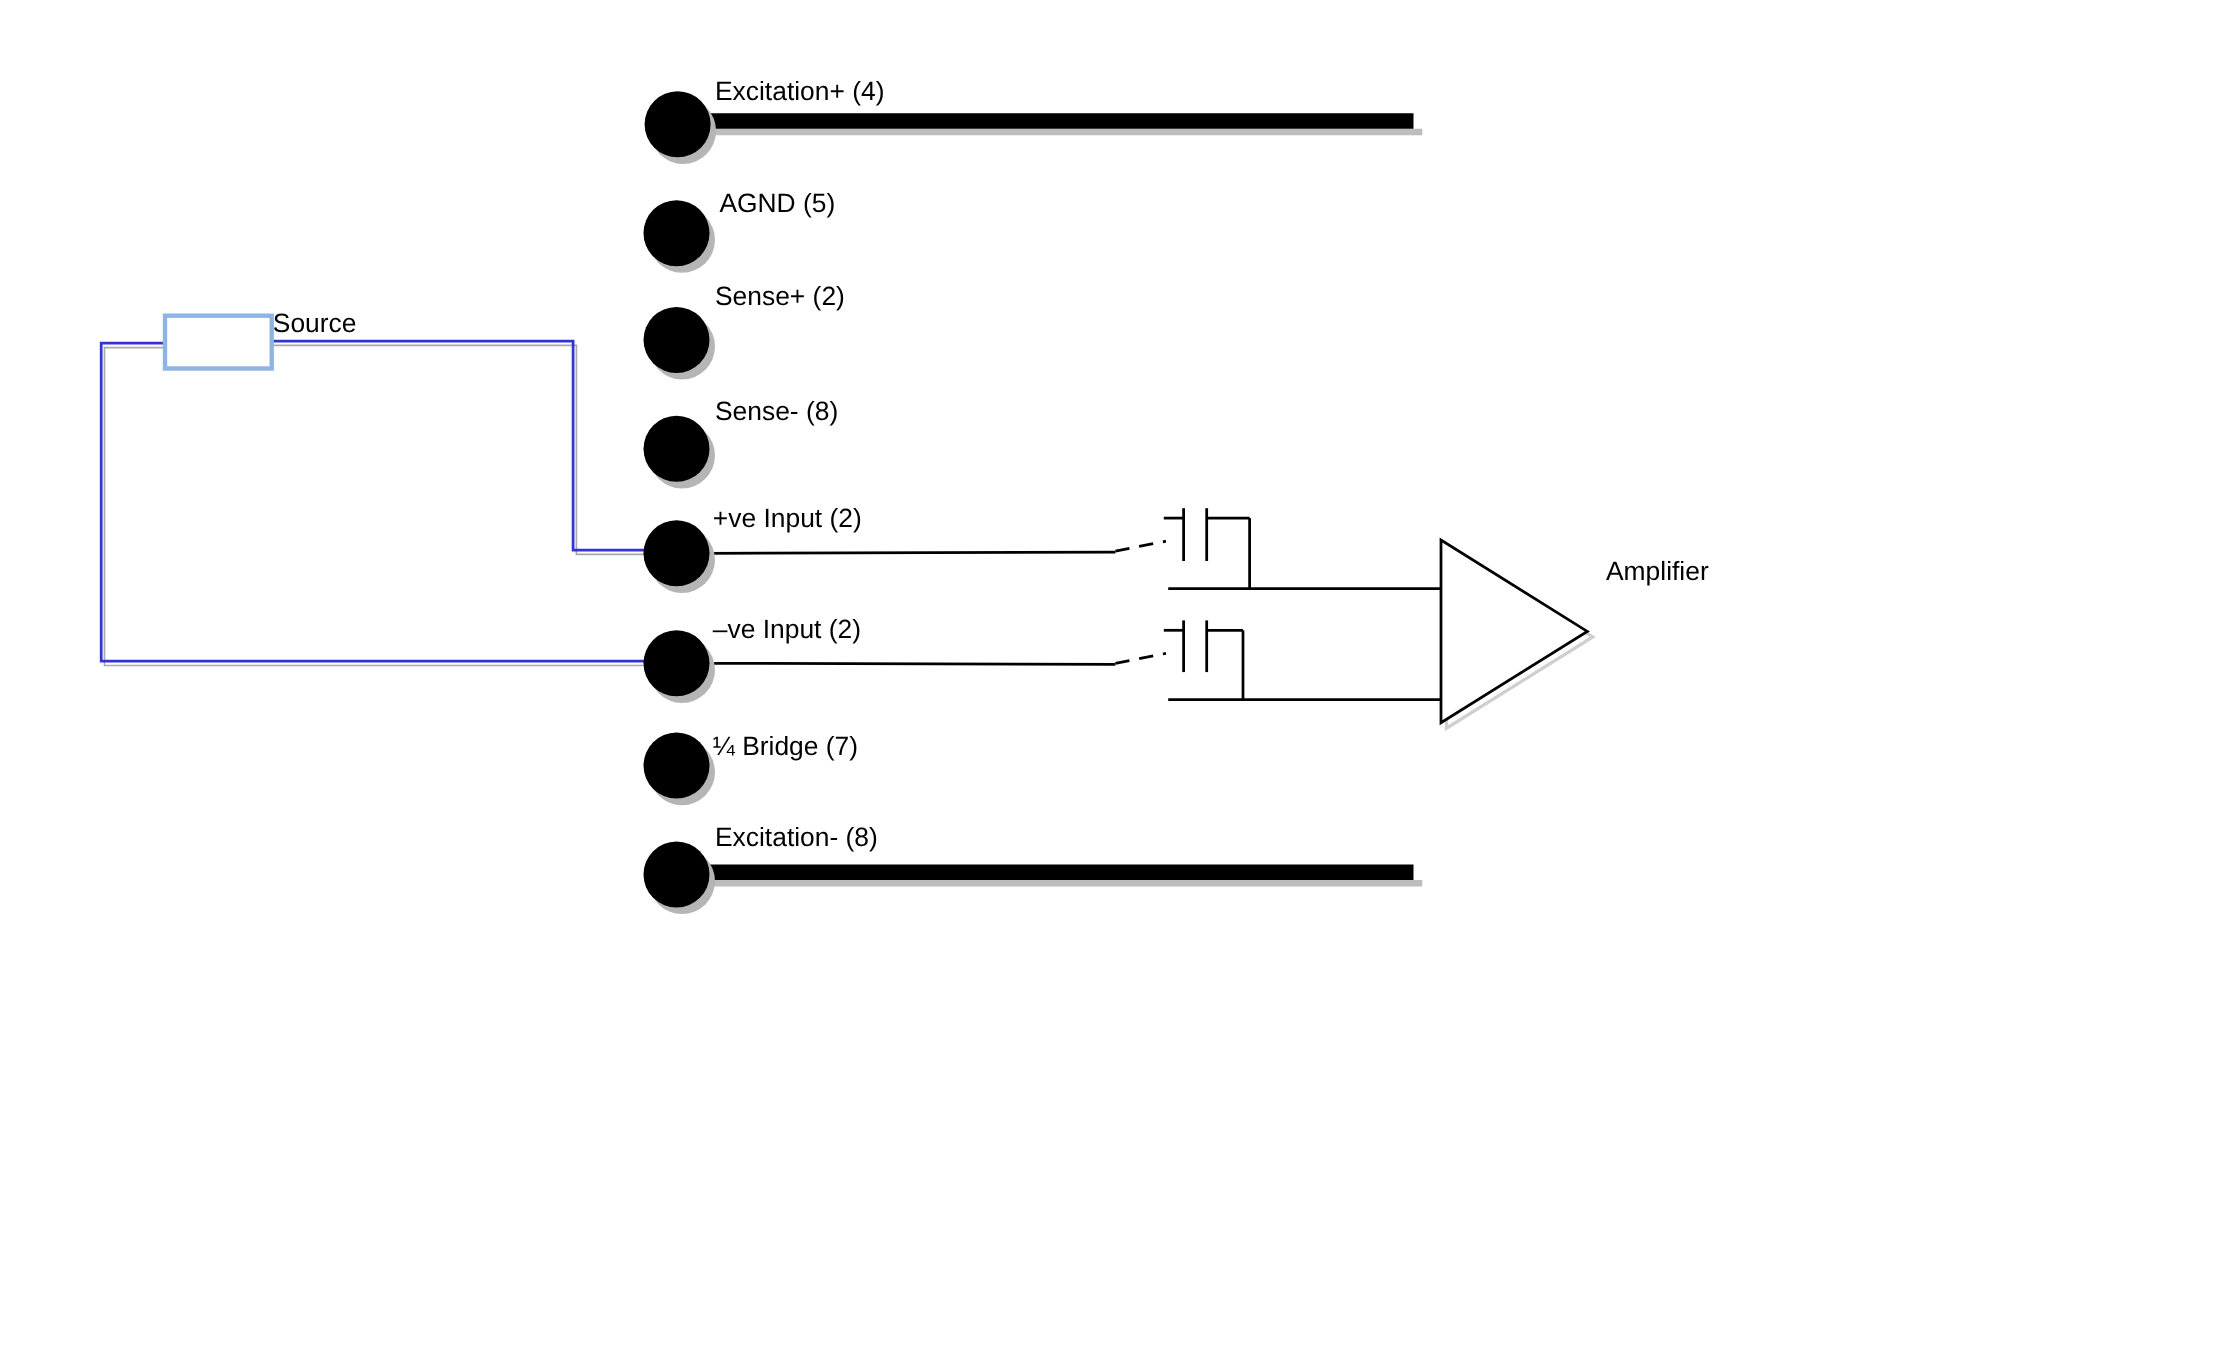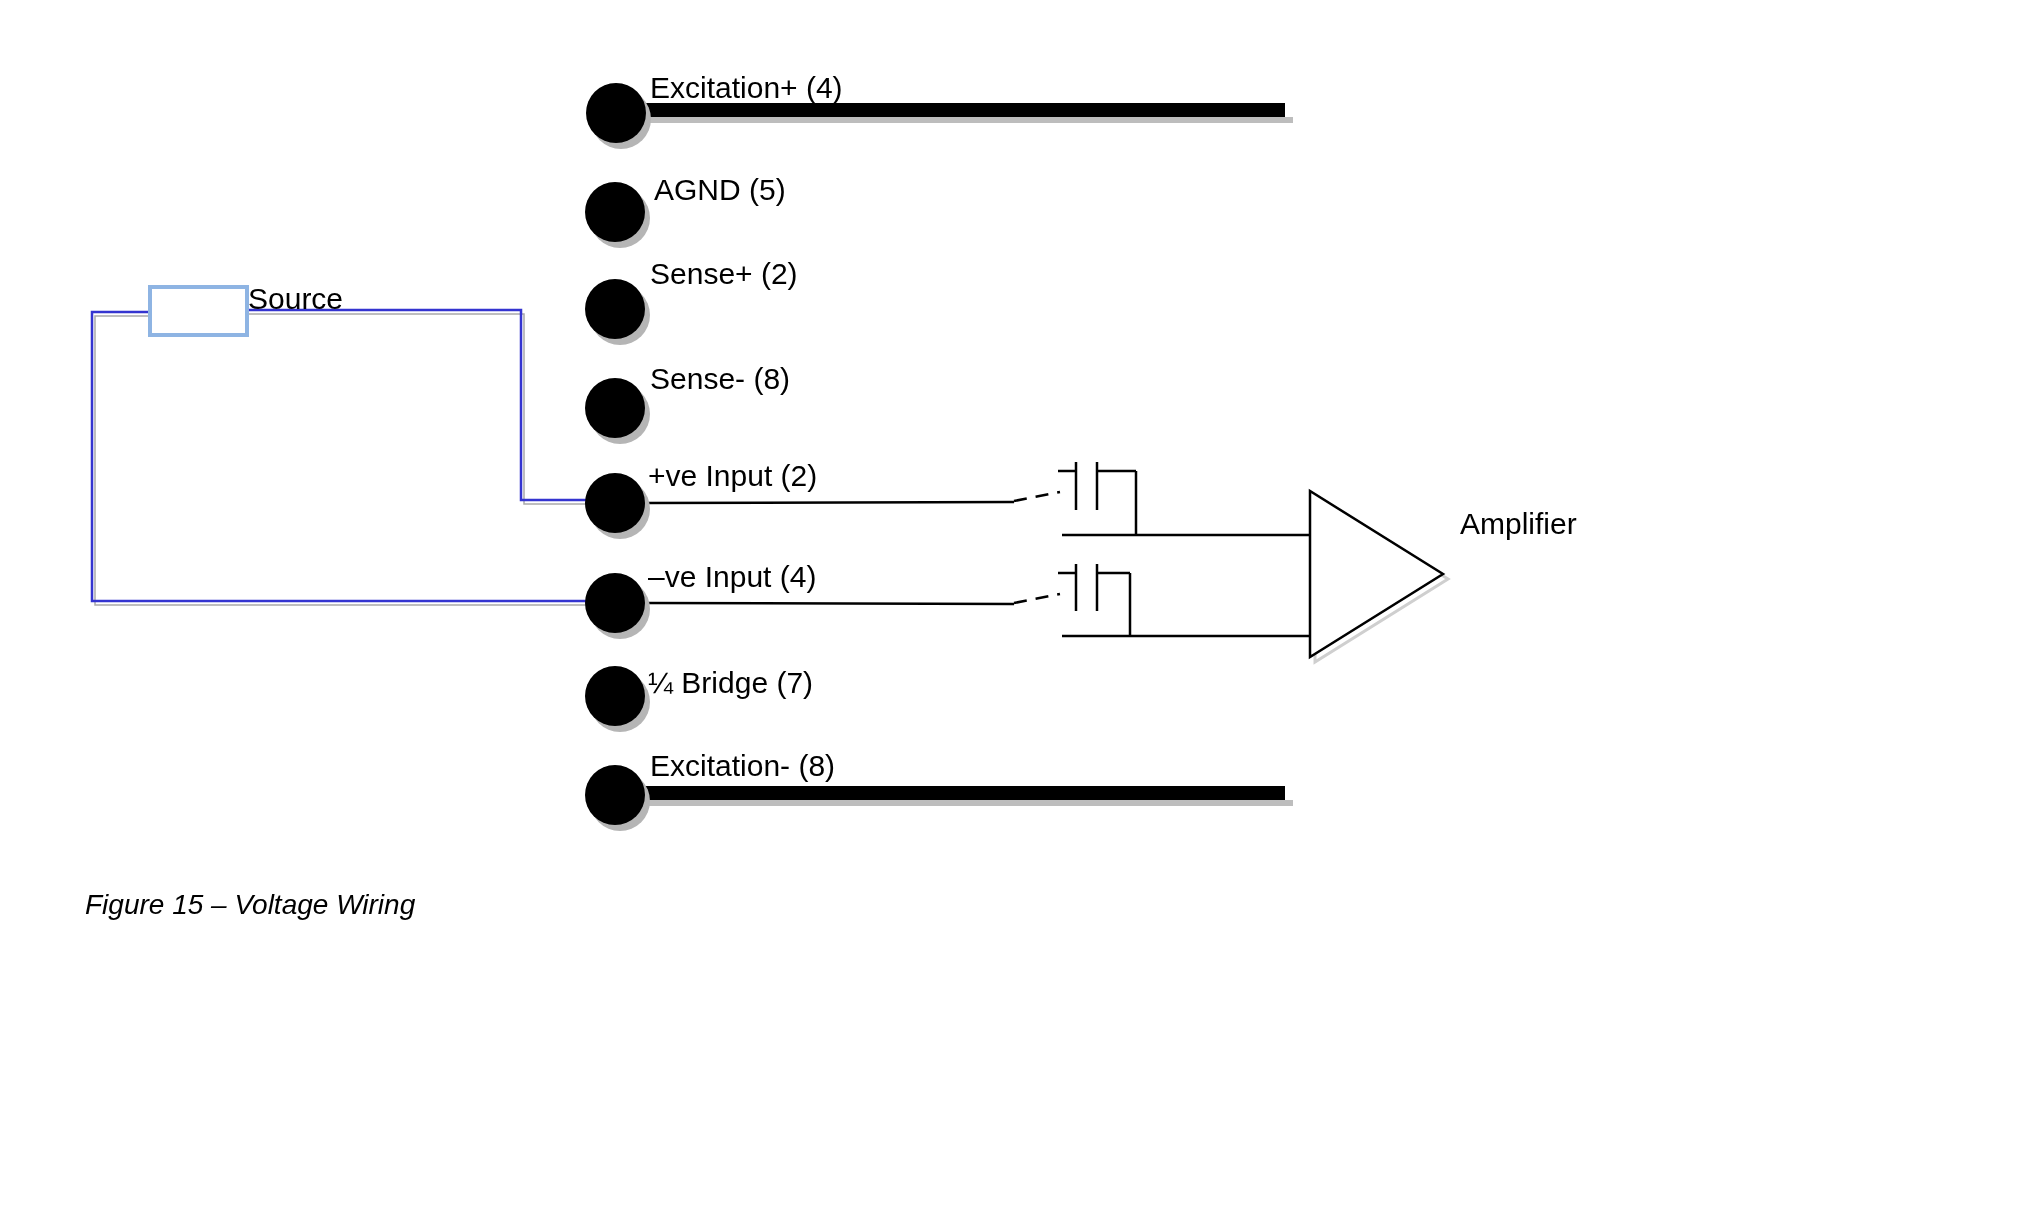--- a/index.html
+++ b/index.html
@@ -15,21 +15,21 @@
     overflow: hidden;
     font-family: "Liberation Sans", sans-serif;
   }
   .canvas svg {
     position: absolute;
     left: 0;
     top: 0;
   }
   .lbl {
     position: absolute;
-    font-size: 30px;
+    font-size: 24px;
     line-height: 1.2;
     color: #000000;
     white-space: nowrap;
   }
   .caption {
     position: absolute;
     left: 85px;
     top: 889px;
     font-size: 28px;
     font-style: italic;
@@ -105,22 +105,21 @@
       <circle cx="615" cy="696" r="30"></circle>
       <circle cx="615" cy="795" r="30"></circle>
     </g>
   </svg>
 
   <div class="lbl" style="left:650px; top:70px">Excitation+ (4)</div>
   <div class="lbl" style="left:654px; top:172px">AGND (5)</div>
   <div class="lbl" style="left:650px; top:256px">Sense+ (2)</div>
   <div class="lbl" style="left:650px; top:361px">Sense- (8)</div>
   <div class="lbl" style="left:648px; top:458px">+ve Input (2)</div>
-  <div class="lbl" style="left:648px; top:559px">–ve Input (4)</div>
+  <div class="lbl" style="left:648px; top:559px">–ve Input (2)</div>
   <div class="lbl" style="left:648px; top:665px">¼ Bridge (7)</div>
   <div class="lbl" style="left:650px; top:748px">Excitation- (8)</div>
 
   <div class="lbl" style="left:248px; top:281px">Source</div>
   <div class="lbl" style="left:1460px; top:506px">Amplifier</div>
 
-  <div class="caption">Figure 15 – Voltage Wiring</div>
 
 </div>
 
 </body></html>

